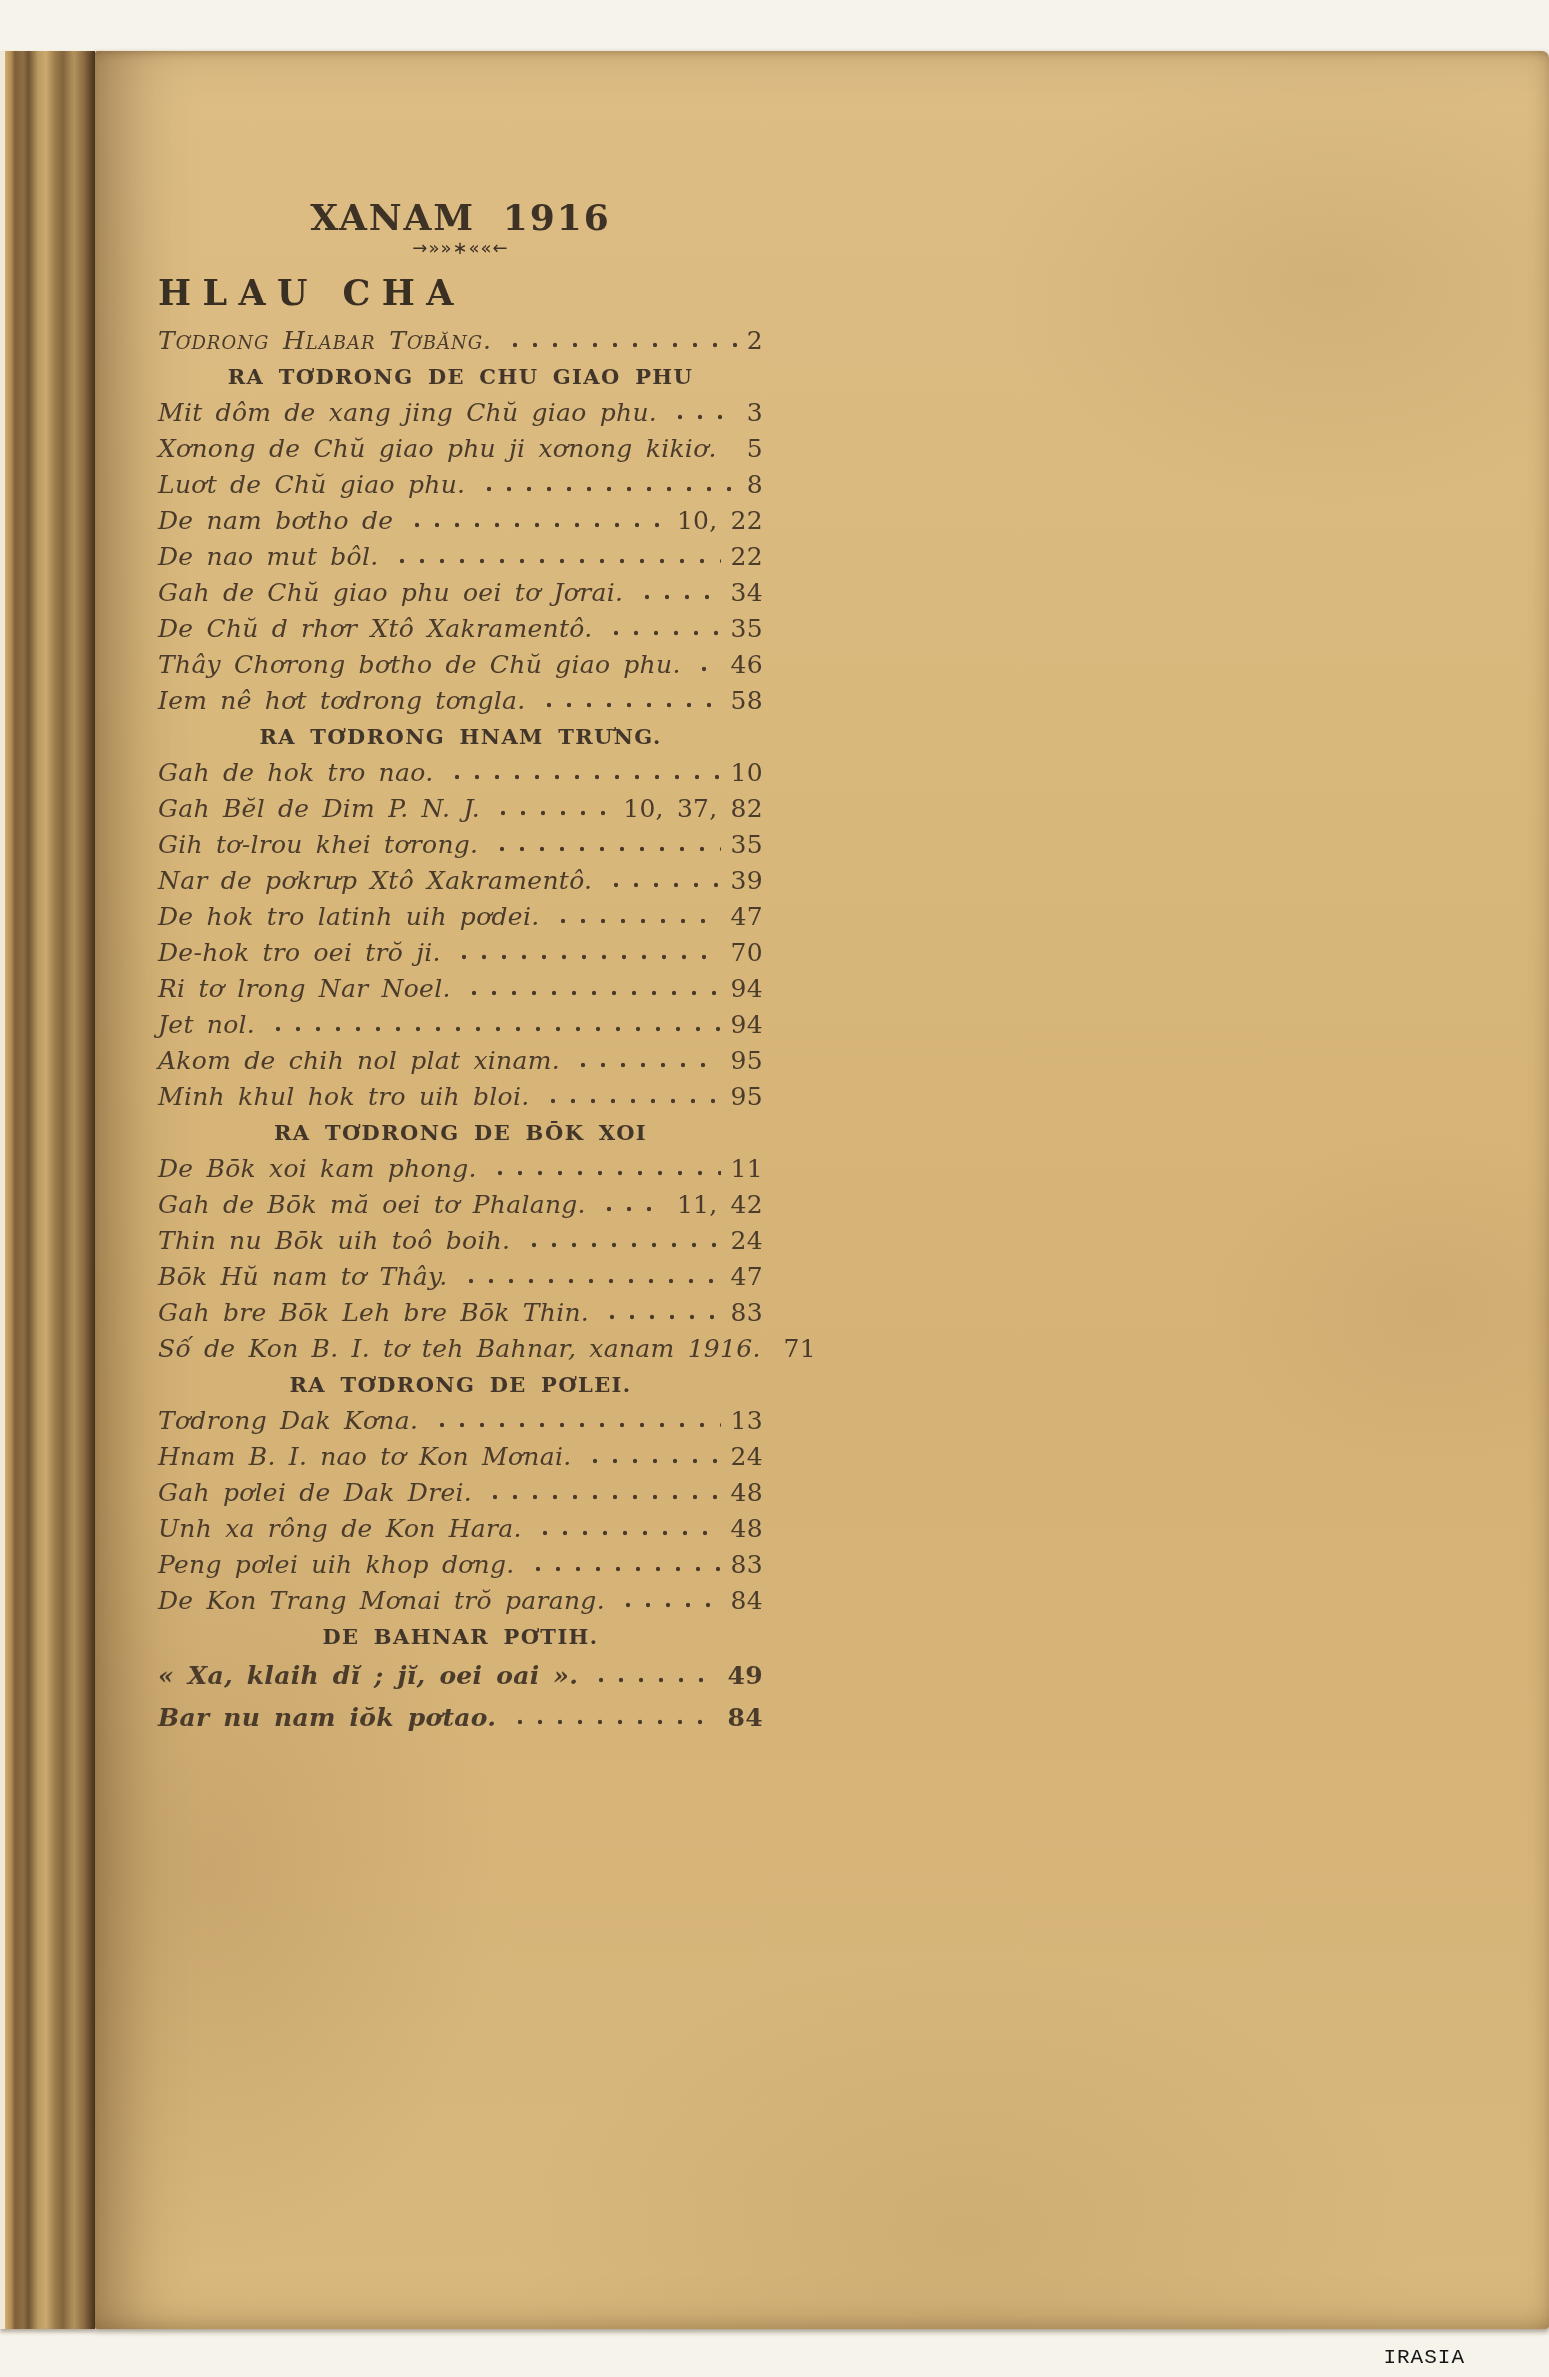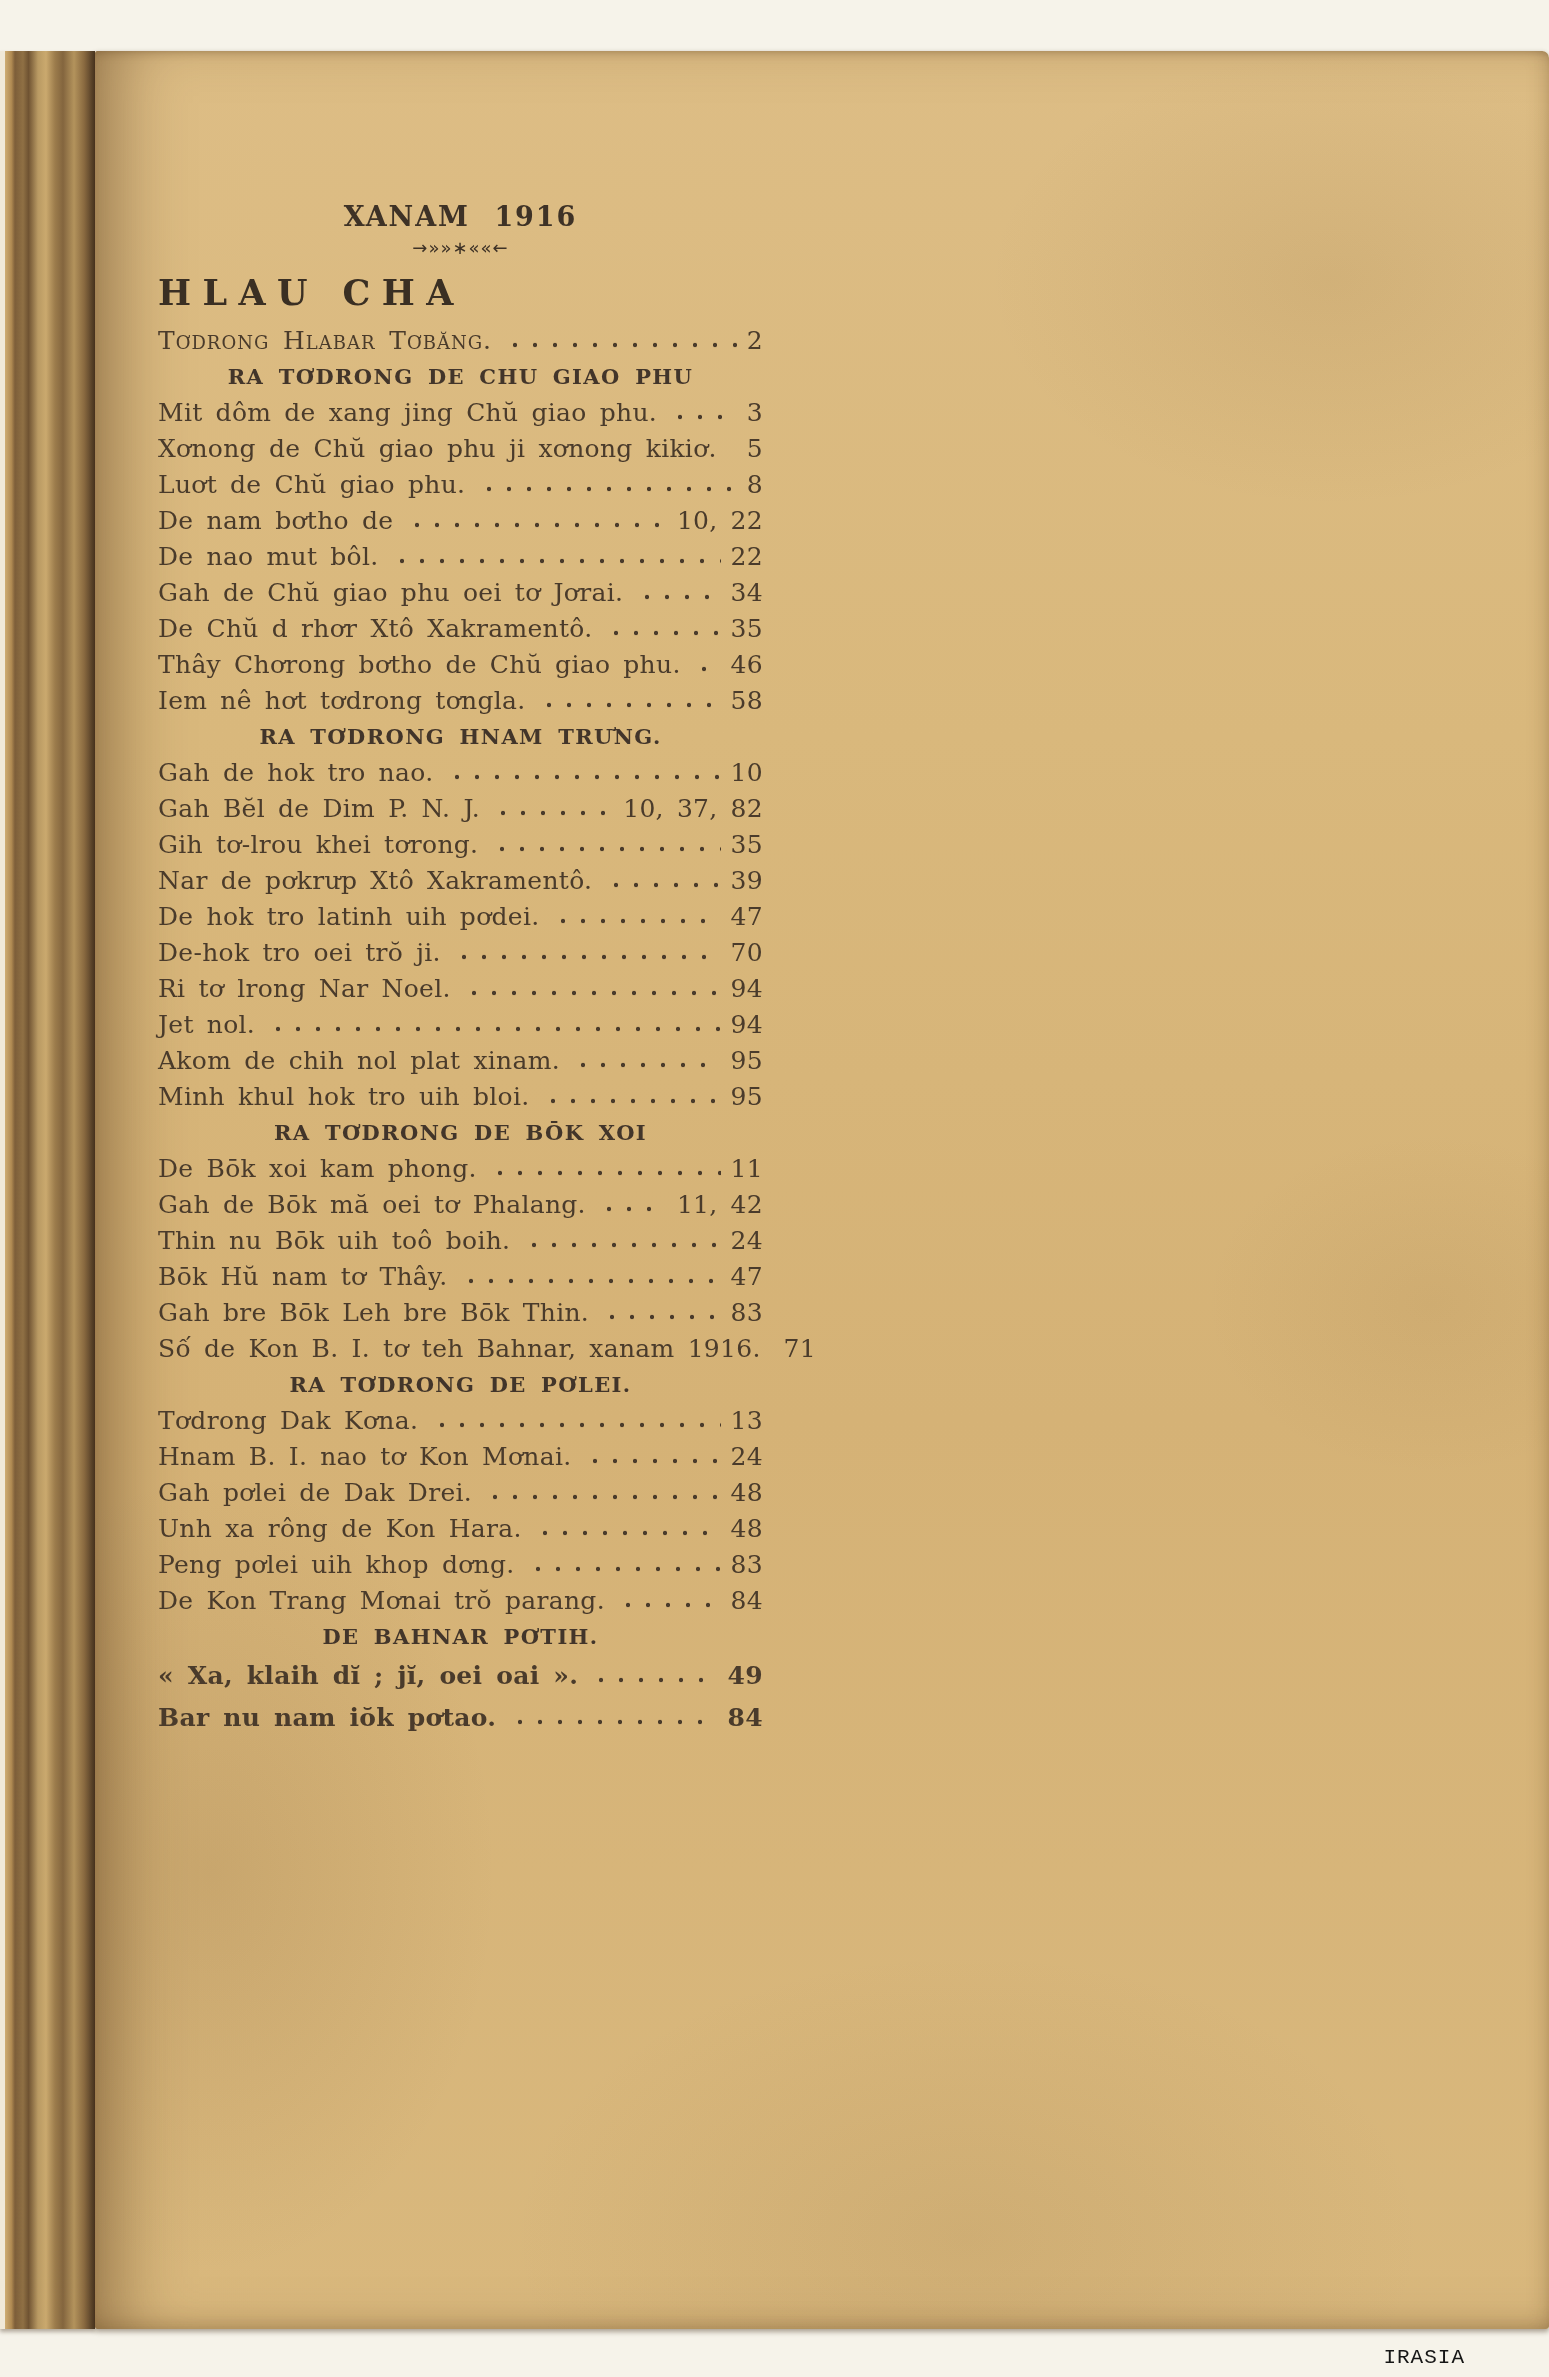--- a/index.html
+++ b/index.html
@@ -39,41 +39,41 @@
       inset 0 -13.3px 28.5px -17px rgba(80,50,20,.35),
       inset 0 7.6px 9.5px -7.6px rgba(80,50,20,.35),
       0 2.9px 4.8px rgba(60,40,20,.40);
     border-radius:1.9px 6.7px 2.9px 1.9px;
   }
   .content{
     position:absolute;top:150px;left:63px;width:605px;
     color:#473a2a;
   }
   .year{
-    text-align:center;font-size:27px;font-weight:700;
+    text-align:center;font-size:36px;font-weight:700;
     letter-spacing:1.9px;word-spacing:13.3px;color:#3e3226;
     line-height:32px;
   }
   .ornament{
     text-align:center;font-size:18px;line-height:25px;margin-top:1.9px;
     color:#3e3226;letter-spacing:1px;
     font-family:"DejaVu Sans","Liberation Sans",sans-serif;
   }
   .title{
     font-size:35px;font-weight:700;
     letter-spacing:11.4px;margin-top:11.4px;line-height:44px;color:#3a2f23;
   }
   .toc{margin-top:7.6px;}
   .entry{
     display:flex;align-items:baseline;
     font-size:25px;line-height:36px;
     word-spacing:4.8px;letter-spacing:0.3px;
     color:#4a3b2b;
   }
-  .entry .label{white-space:nowrap;}
+  .entry .label{white-space:nowrap;font-style:italic;}
   .entry.smallcaps .label{font-variant:small-caps;letter-spacing:1px;}
   .entry.bold{font-weight:700;line-height:42px;}
   .leader{
     flex:1 1 auto;
     display:inline-block;height:25px;
     margin:0 7.6px 0 13.3px;
     background-image:radial-gradient(circle,#4a3b2b 1.9px, rgba(0,0,0,0) 2.4px);
     background-size:20px 5.7px;
     background-repeat:repeat-x;
     background-position:left calc(100% - 1px);

